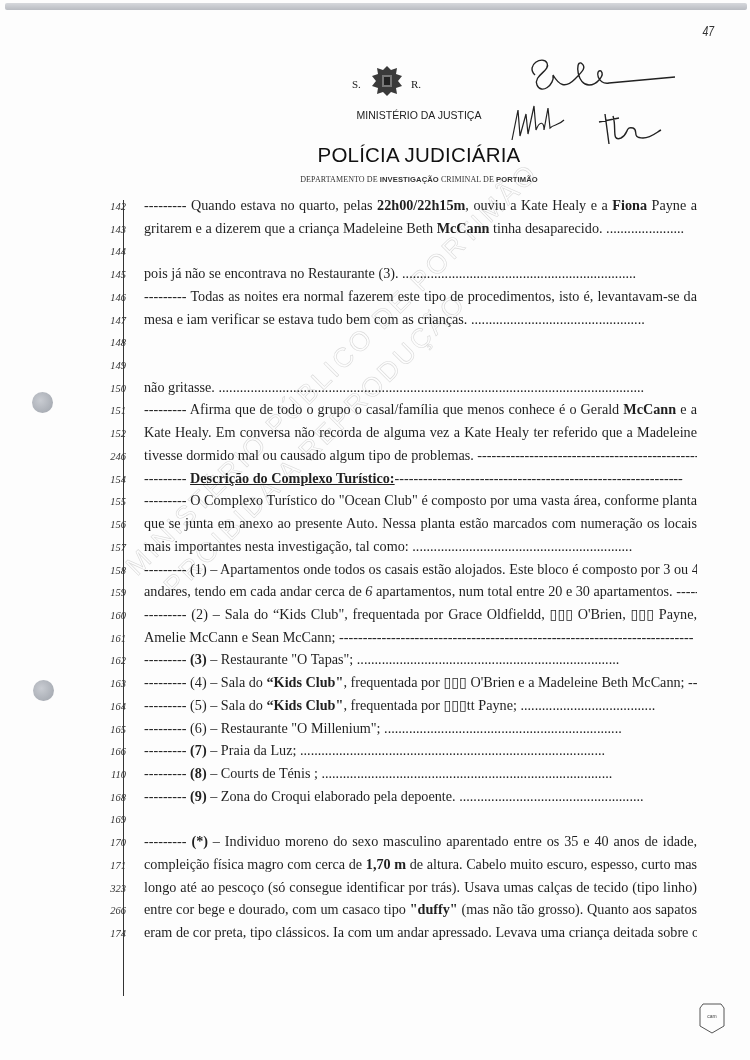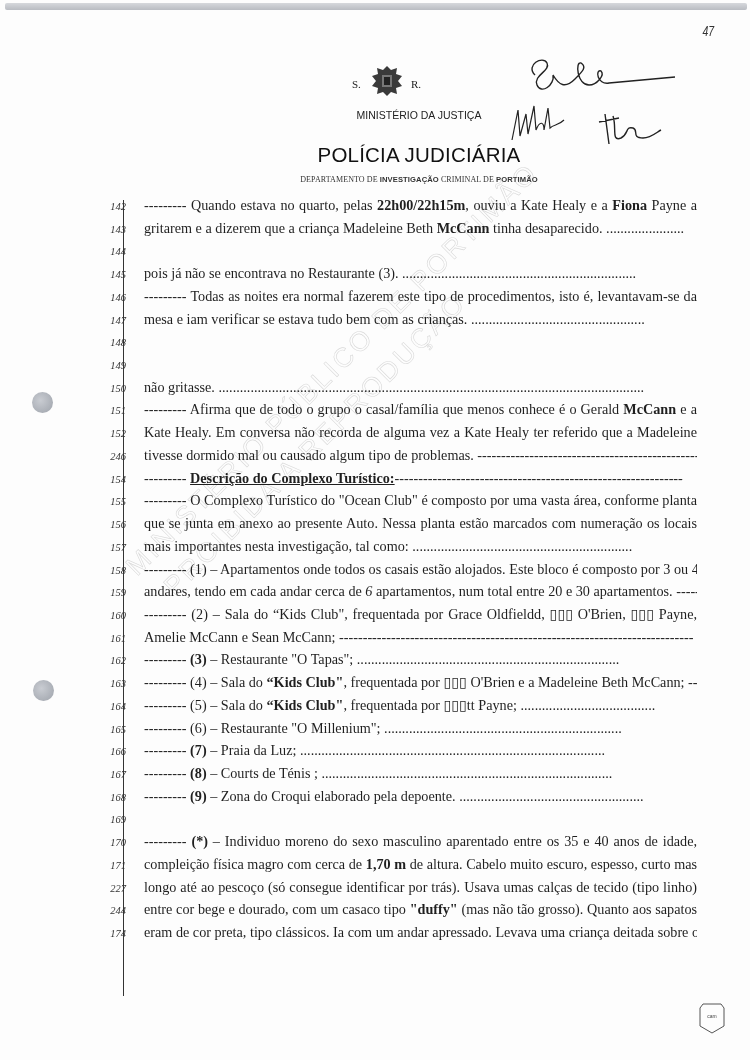--- a/index.html
+++ b/index.html
@@ -170,44 +170,44 @@
     </div>
     <div class="line">
       <span class="lnum">165</span>
       <span class="ltext left">--------- (6) – Restaurante "O Millenium"; ...................................................................</span>
     </div>
     <div class="line">
       <span class="lnum">166</span>
       <span class="ltext left">--------- <b>(7)</b> – Praia da Luz; ......................................................................................</span>
     </div>
     <div class="line">
-      <span class="lnum">167</span>
+      <span class="lnum">110</span>
       <span class="ltext left">--------- <b>(8)</b> – Courts de Ténis ; ..................................................................................</span>
     </div>
     <div class="line">
       <span class="lnum">168</span>
       <span class="ltext left">--------- <b>(9)</b> – Zona do Croqui elaborado pela depoente. ....................................................</span>
     </div>
     <div class="line">
       <span class="lnum">169</span>
     </div>
     <div class="line">
       <span class="lnum">170</span>
       <span class="ltext">--------- <b>(*)</b> – Individuo moreno do sexo masculino aparentado entre os 35 e 40 anos de idade,</span>
     </div>
     <div class="line">
       <span class="lnum">171</span>
       <span class="ltext">compleição física magro com cerca de <b>1,70 m</b> de altura. Cabelo muito escuro, espesso, curto mas</span>
     </div>
     <div class="line">
-      <span class="lnum">227</span>
+      <span class="lnum">323</span>
       <span class="ltext">longo até ao pescoço (só consegue identificar por trás). Usava umas calças de tecido (tipo linho)</span>
     </div>
     <div class="line">
-      <span class="lnum">244</span>
+      <span class="lnum">266</span>
       <span class="ltext">entre cor bege e dourado, com um casaco tipo <b>"duffy"</b> (mas não tão grosso). Quanto aos sapatos</span>
     </div>
     <div class="line">
       <span class="lnum">174</span>
       <span class="ltext">eram de cor preta, tipo clássicos. Ia com um andar apressado. Levava uma criança deitada sobre os</span>
     </div>
   </div>
 
 <svg class="stamp" viewBox="0 0 26 32">
   <path d="M4 2 L22 2 L25 6 L25 24 L13 31 L1 24 L1 6 Z" fill="none" stroke="#555" stroke-width="1"></path>

